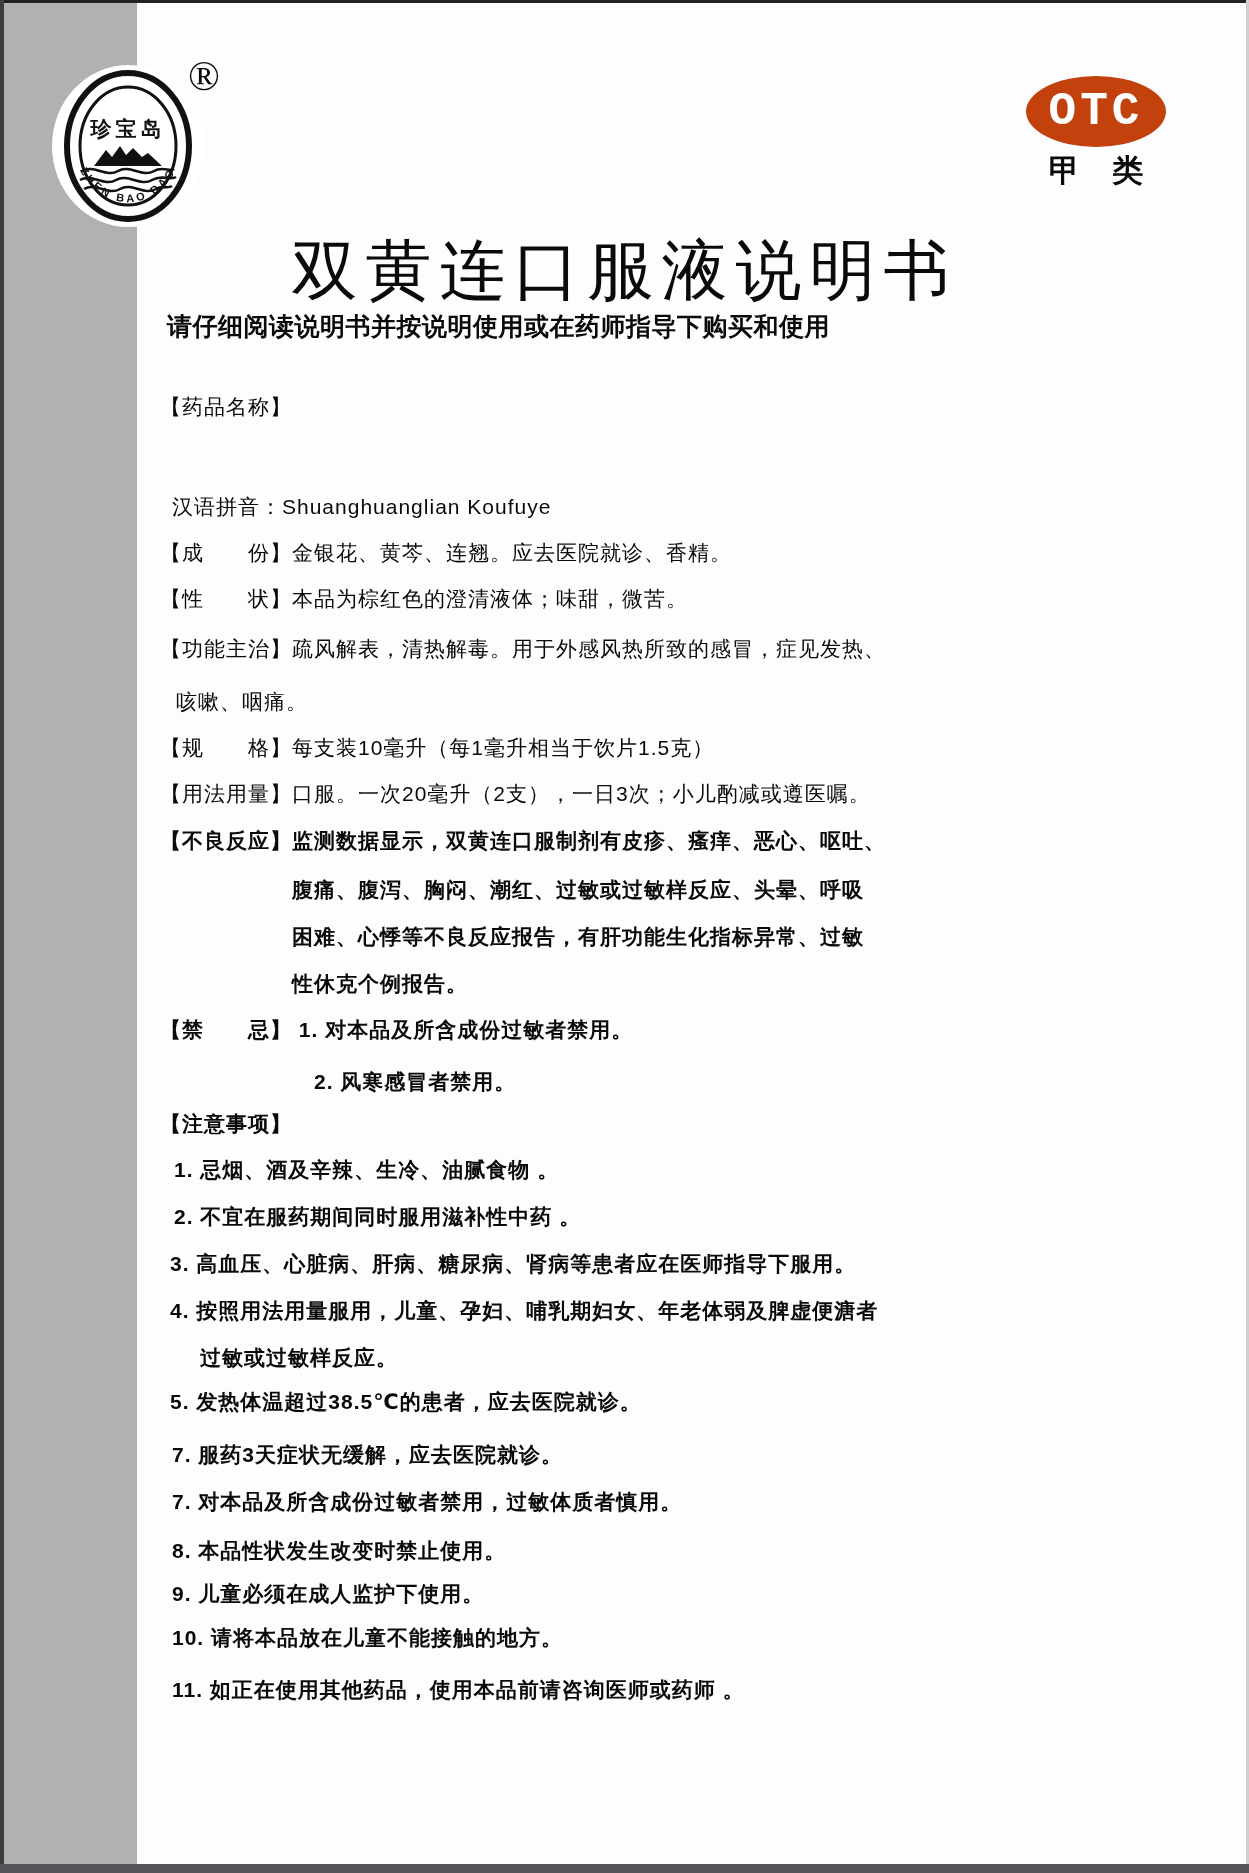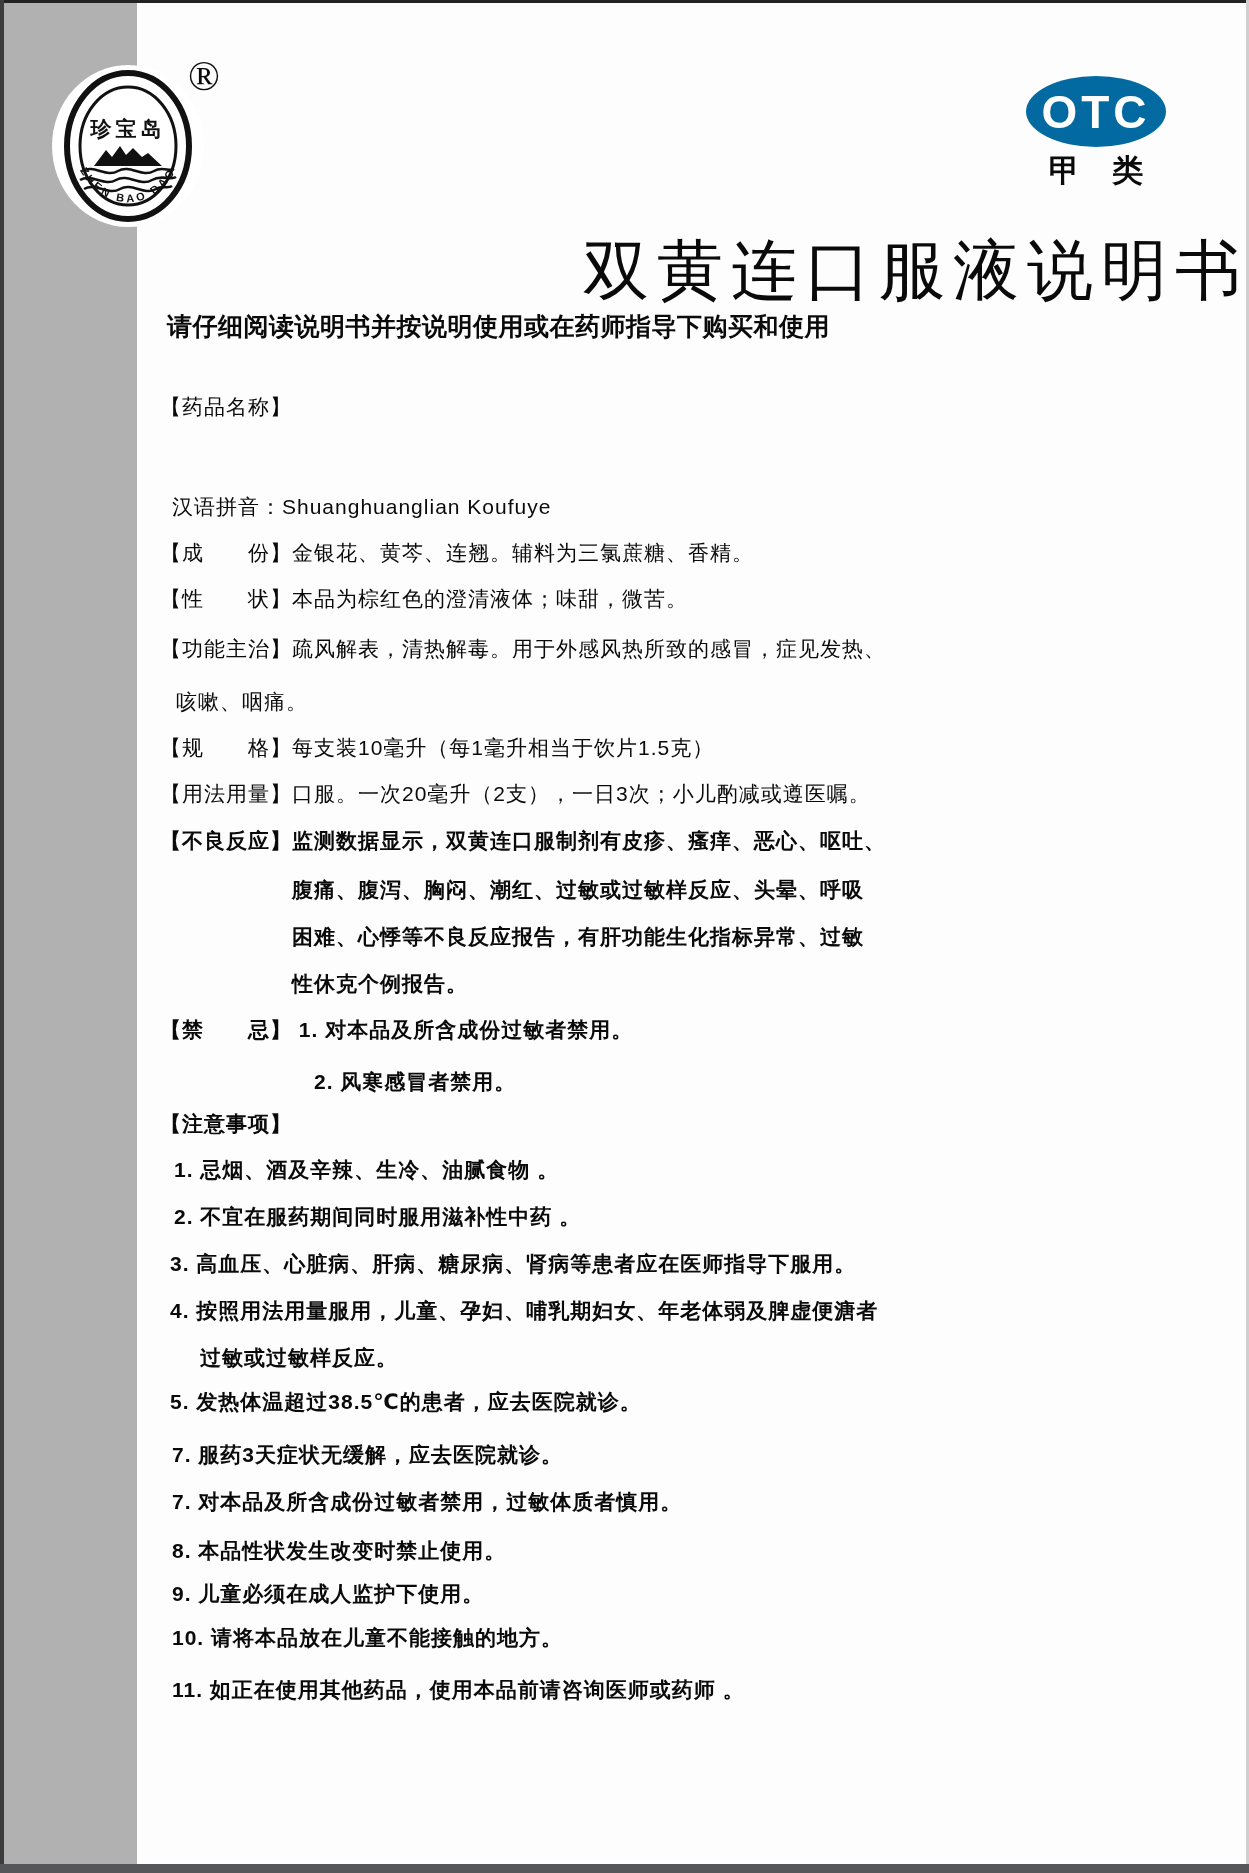--- a/index.html
+++ b/index.html
@@ -17,33 +17,33 @@
   .edge-bottom{position:absolute;bottom:0;left:0;width:100%;height:9px;background:#55565a;}
   .sidebar{position:absolute;top:3px;left:4px;width:133px;height:1861px;background:#b1b1b1;}
   .logo-wrap{position:absolute;top:62px;left:52px;width:155px;height:165px;}
   .reg-mark{
     position:absolute;top:52px;left:188px;
     font-family:"Liberation Serif","DejaVu Serif",serif;
     font-size:42px;font-weight:400;
   }
   .otc-badge{
     position:absolute;top:76px;left:1026px;width:140px;height:71px;
-    background:#0369a1;border-radius:50%;
+    background:#c2410c;border-radius:50%;
     color:#fff;text-align:center;line-height:73px;
-    font-family:Liberation Sans, sans-serif;
+    font-family:Liberation Mono, monospace;
     font-weight:700;font-size:46px;letter-spacing:4px;
   }
   .otc-class{
     position:absolute;top:150px;left:1026px;width:140px;
     text-align:center;font-size:31px;font-weight:700;letter-spacing:12px;
     text-indent:12px; 
   }
   .doc-title{
     position:absolute;top:226px;left:0;width:1249px;
-    text-align:right;
+    text-align:center;
     font-family:"Liberation Serif","DejaVu Serif",serif;
     font-size:66px;font-weight:400;letter-spacing:8px;
     white-space:nowrap;
   }
   .doc-subtitle{
     position:absolute;top:310px;left:0;width:997px;
     text-align:center;
     font-size:25px;font-weight:700;letter-spacing:0.5px;
     white-space:nowrap;
   }
@@ -85,21 +85,21 @@
   <div class="reg-mark">®</div>
 
   <div class="otc-badge">OTC</div>
   <div class="otc-class">甲 类</div>
 
   <div class="doc-title">双黄连口服液说明书</div>
   <div class="doc-subtitle">请仔细阅读说明书并按说明使用或在药师指导下购买和使用</div>
 
   <div class="ln w5" style="top:393px;left:160px">【药品名称】</div>
   <div class="ln w4" style="top:493px;left:172px">汉语拼音：Shuanghuanglian Koufuye</div>
-  <div class="ln w5" style="top:539px;left:160px">【成　　份】金银花、黄芩、连翘。辅料为三氯蔗糖、香精。</div>
+  <div class="ln w5" style="top:539px;left:160px">【成　　份】金银花、黄芩、连翘。应去医院就诊、香精。</div>
   <div class="ln w5" style="top:585px;left:160px">【性　　状】本品为棕红色的澄清液体；味甜，微苦。</div>
   <div class="ln w5" style="top:635px;left:160px">【功能主治】疏风解表，清热解毒。用于外感风热所致的感冒，症见发热、</div>
   <div class="ln w5" style="top:688px;left:176px">咳嗽、咽痛。</div>
   <div class="ln w5" style="top:734px;left:160px">【规　　格】每支装10毫升（每1毫升相当于饮片1.5克）</div>
   <div class="ln w5" style="top:780px;left:160px">【用法用量】口服。一次20毫升（2支），一日3次；小儿酌减或遵医嘱。</div>
   <div class="ln w7" style="top:876px;left:292px">腹痛、腹泻、胸闷、潮红、过敏或过敏样反应、头晕、呼吸</div>
   <div class="ln w7" style="top:827px;left:160px">【不良反应】监测数据显示，双黄连口服制剂有皮疹、瘙痒、恶心、呕吐、</div>
   <div class="ln w7" style="top:923px;left:292px">困难、心悸等不良反应报告，有肝功能生化指标异常、过敏</div>
   <div class="ln w7" style="top:970px;left:292px">性休克个例报告。</div>
   <div class="ln w7" style="top:1016px;left:160px">【禁　　忌】 1. 对本品及所含成份过敏者禁用。</div>

